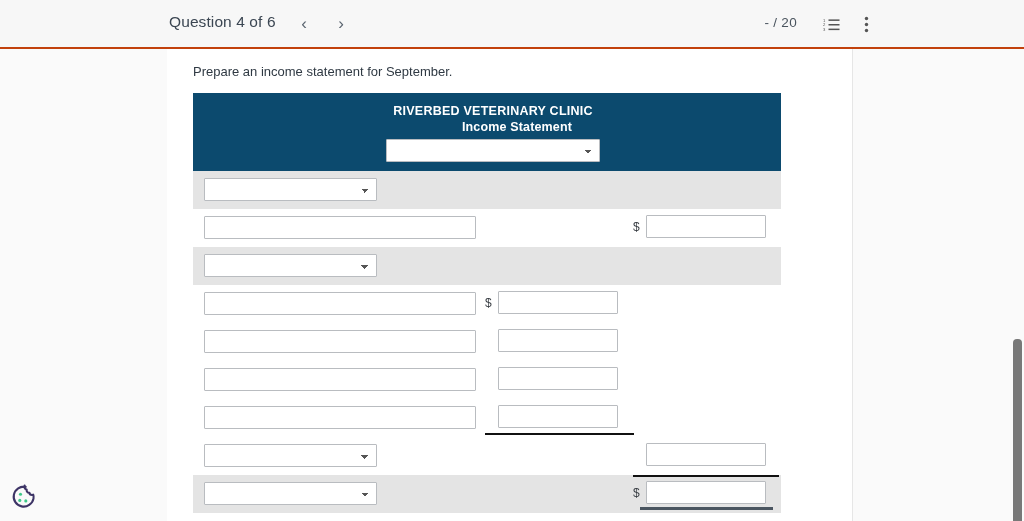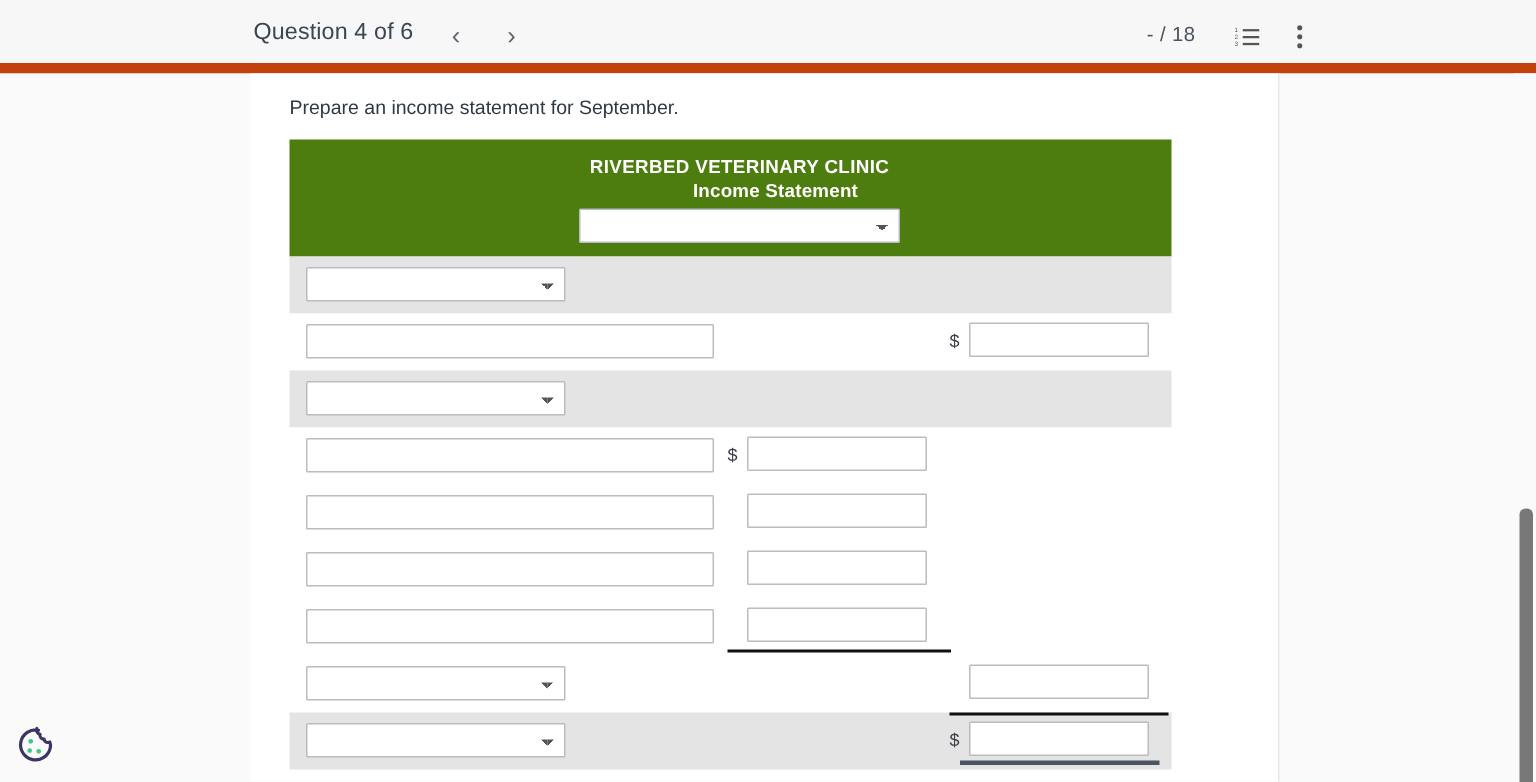--- a/index.html
+++ b/index.html
@@ -10,21 +10,21 @@
     overflow: hidden;
     background: #fafafa;
     font-family: "Liberation Sans", sans-serif;
   }
 
   
   .topbar {
     position: absolute; left: 0; top: 0;
     width: 1024px; height: 49px;
     background: #f7f7f7;
-    border-bottom: 7px solid #c2410c;
+    border-bottom: 2px solid #c2410c;
     display: flex; align-items: center;
   }
   .q-label {
     position: absolute; left: 169px; top: 13px;
     font-size: 15.5px; color: #3b4652; letter-spacing: .1px;
   }
   .nav-arrow {
     position: absolute; top: 11px;
     width: 26px; height: 26px;
     display: flex; align-items: center; justify-content: center;
@@ -65,21 +65,21 @@
     font-size: 13px; color: #2f3943;
   }
 
   
   .stmt {
     position: absolute; left: 26px; top: 44px;
     width: 588px;
   }
 
   .stmt-head {
-    background: #4d7c0f;
+    background: #0c4a6e;
     padding: 10px 0 9px 12px;
     text-align: center;
   }
   .stmt-head .co-name {
     color: #ffffff; font-size: 12.5px; font-weight: bold;
     letter-spacing: .25px; line-height: 16px;
   }
   .stmt-head .doc-name {
     color: #ffffff; font-size: 12.5px; font-weight: bold;
     letter-spacing: .15px; line-height: 16px; margin-left: 48px;
@@ -175,21 +175,21 @@
 </style>
 </head>
 <body>
 
 <div class="topbar">
   <span class="q-label">Question 4 of 6</span>
 
   <button class="nav-arrow nav-prev">‹</button>
   <button class="nav-arrow nav-next">›</button>
 
-  <span class="score">- / 18</span>
+  <span class="score">- / 20</span>
 
   <div class="icon-btn list-btn">
     <svg width="17" height="15" viewBox="0 0 17 15" aria-hidden="true">
       <text x="0" y="4.6" font-size="4.2" fill="#555" font-family="Liberation Sans, sans-serif">1</text>
       <text x="0" y="9.2" font-size="4.2" fill="#555" font-family="Liberation Sans, sans-serif">2</text>
       <text x="0" y="13.8" font-size="4.2" fill="#555" font-family="Liberation Sans, sans-serif">3</text>
       <rect x="5.5" y="2.4" width="11" height="1.5" fill="#555"></rect>
       <rect x="5.5" y="7.0" width="11" height="1.5" fill="#555"></rect>
       <rect x="5.5" y="11.6" width="11" height="1.5" fill="#555"></rect>
     </svg>

